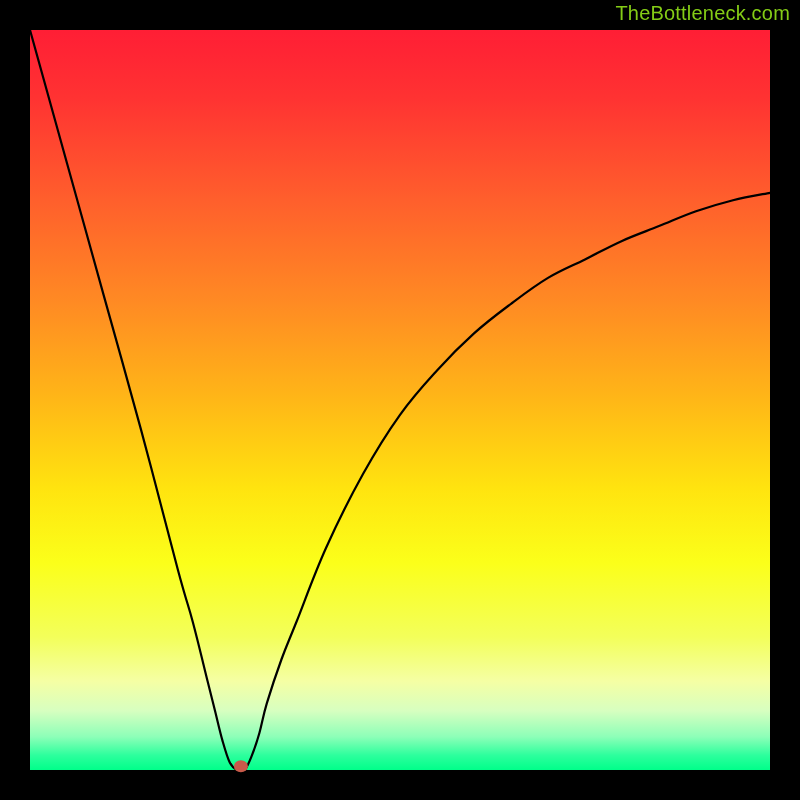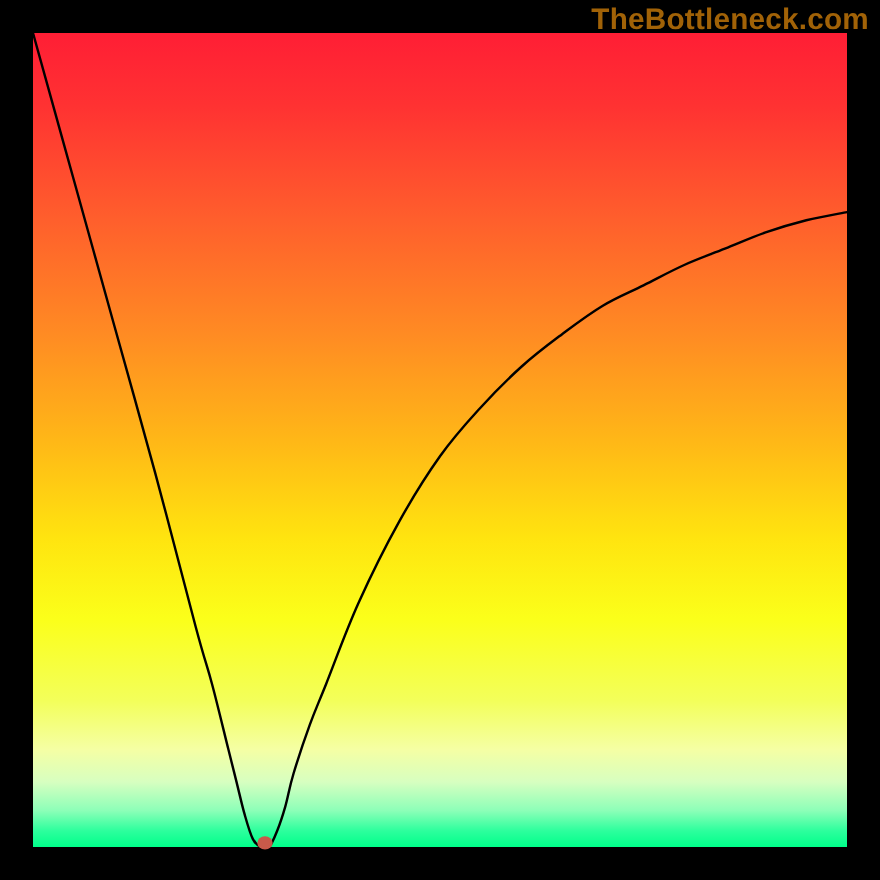--- a/index.html
+++ b/index.html
@@ -13,23 +13,23 @@
   }
   .canvas {
     position: relative;
     width: 800px;
     height: 800px;
   }
   .watermark {
     position: absolute;
     top: 2px;
     right: 10px;
-    color: #a16207;
-    font-size: 27px;
-    font-weight: 700;
+    color: #84cc16;
+    font-size: 20px;
+    font-weight: 400;
     letter-spacing: 0.2px;
     z-index: 5;
     user-select: none;
   }
   svg.chart {
     position: absolute;
     left: 0;
     top: 0;
     width: 800px;
     height: 800px;

